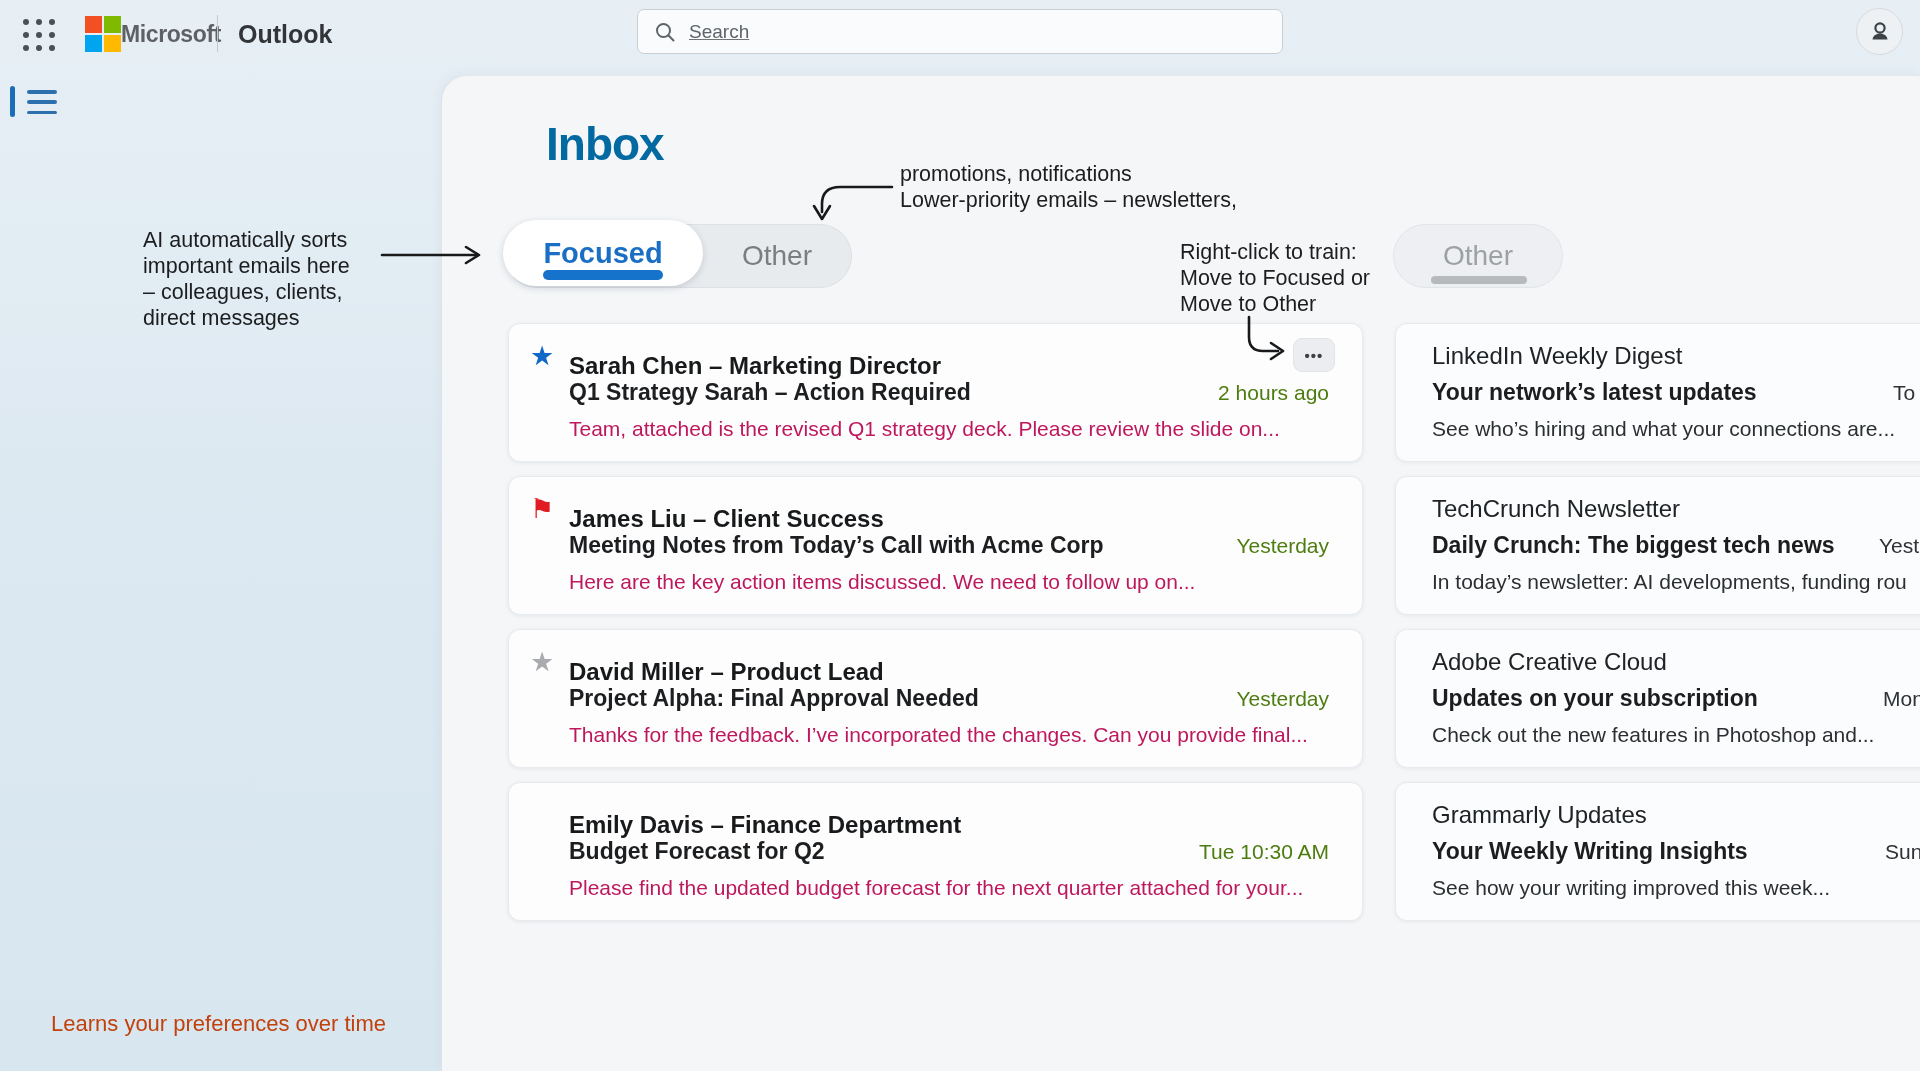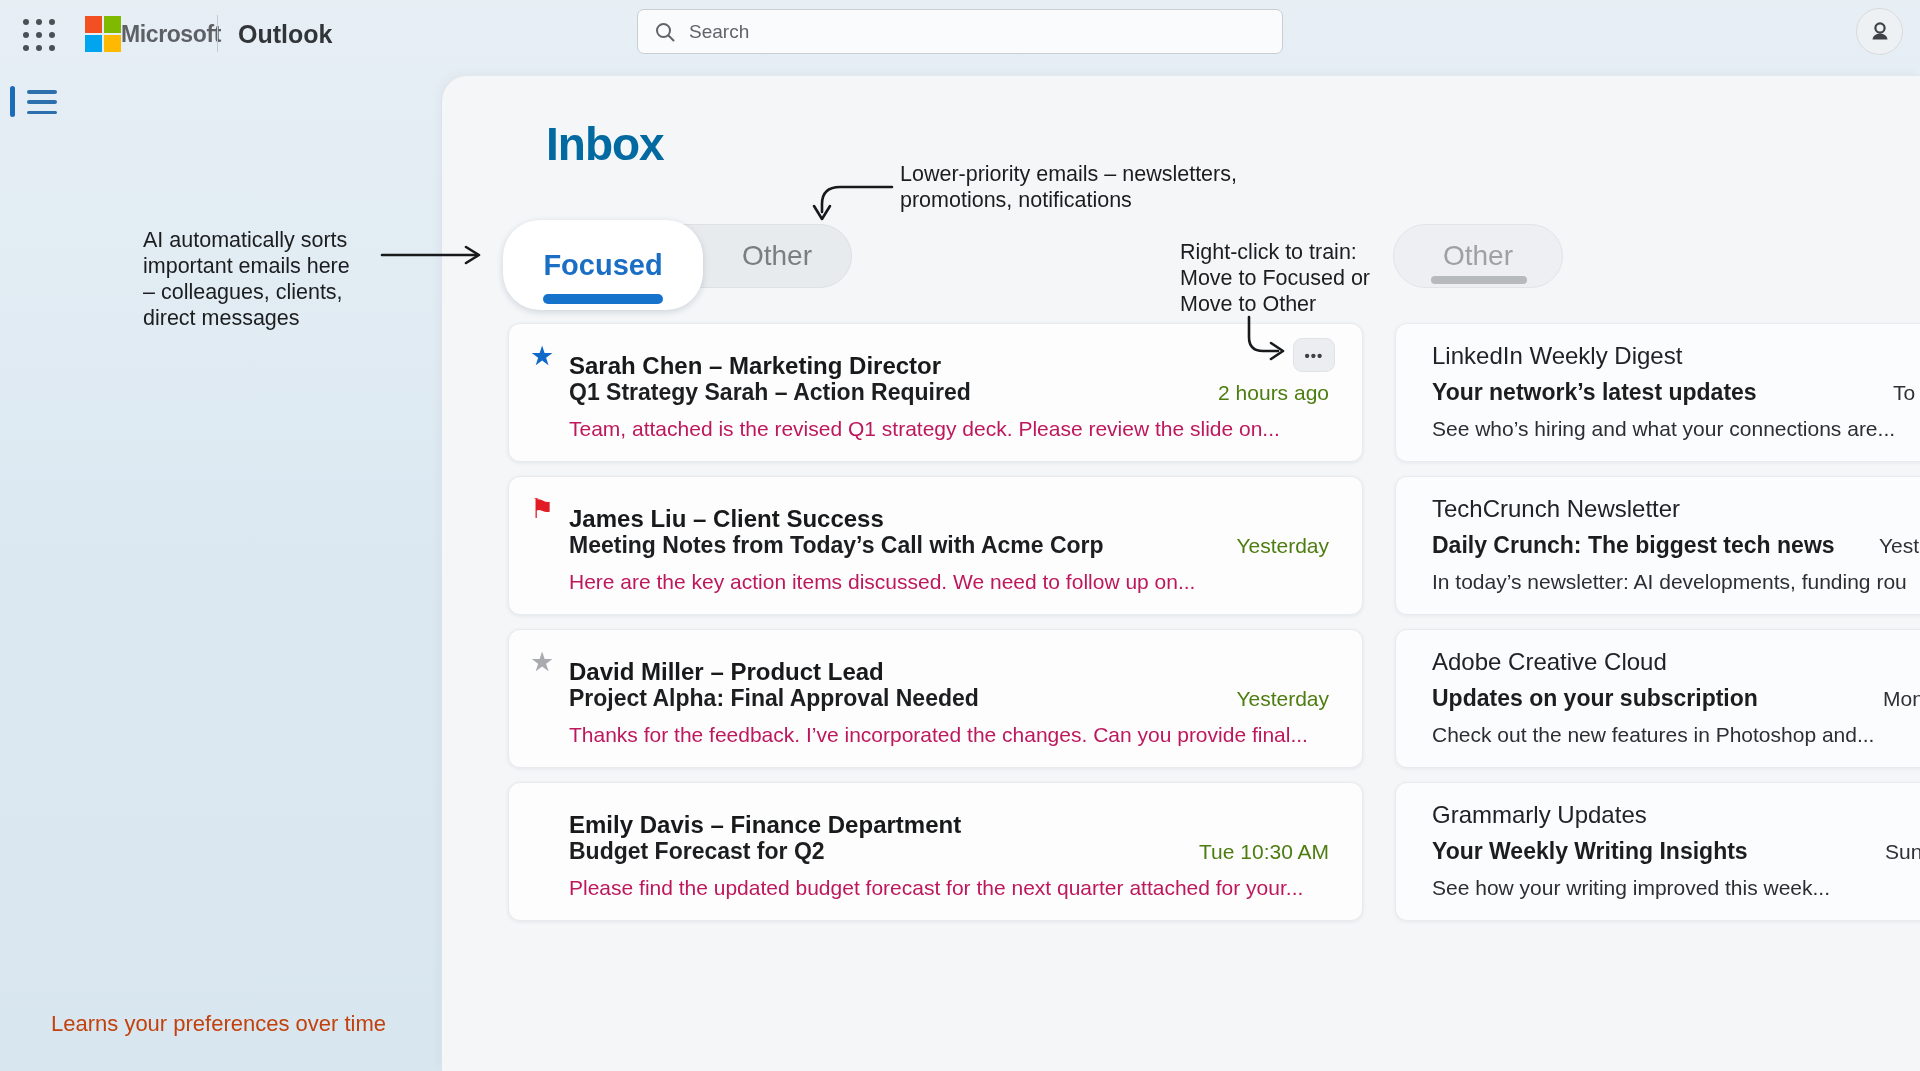--- a/index.html
+++ b/index.html
@@ -21,41 +21,41 @@
   .mslogo i:nth-child(1){background:#f25022;} .mslogo i:nth-child(2){background:#7fba00;}
   .mslogo i:nth-child(3){background:#00a4ef;} .mslogo i:nth-child(4){background:#ffb900;}
   .mstext { font-size:23px; font-weight:700; color:#5d6166; letter-spacing:-0.4px; }
   .brand-divider { position:absolute; left:217px; top:15px; width:1px; height:37px; background:#c5cacf; }
   .appname { position:absolute; left:238px; top:20px; font-size:25px; font-weight:600; color:#31353a; }
   .search { position:absolute; left:637px; top:9px; width:646px; height:45px;
     background:#fafbfc; border:1px solid #c9ced3; border-radius:7px;
     display:flex; align-items:center; padding:0 16px; }
   .search svg { flex:0 0 auto; margin-right:13px; }
   .search input { border:none; outline:none; background:transparent; width:100%;
-    font-family:"Liberation Sans",sans-serif; font-size:19px; color:#000000; }
+    font-family:"Liberation Sans",sans-serif; font-size:19px; color:#737373;text-decoration:underline; }
   .search input::placeholder { color:#5f6469; opacity:1; }
   .avatar { position:absolute; left:1856px; top:8px; width:47px; height:47px; border-radius:50%;
     background:#eef1f4; border:1px solid #d7dade; display:flex; align-items:center;
     justify-content:center; cursor:pointer; }
   
   .nav-accent { position:absolute; left:10px; top:86px; width:5px; height:31px; border-radius:3px; background:#1c6cb8; }
   .hamburger { position:absolute; left:27px; top:90px; width:30px; height:24px;
     background:none; border:none; cursor:pointer; display:flex; flex-direction:column; justify-content:space-between; }
   .hamburger i { display:block; height:3.5px; border-radius:2px; background:#2e6fad; }
   
   .panel { position:absolute; left:441px; top:75px; right:0; bottom:0;
     background:#f4f6f8; border-top-left-radius:26px;
     border-left:1px solid #dfe3e7; border-top:1px solid #e4e8eb;
     box-shadow:-3px -3px 10px rgba(20,40,60,.03); }
   .page-title { position:absolute; left:506px; top:121px; font-size:46px; line-height:1;
     font-weight:700; color:#0369a1; letter-spacing:-1px;margin-left:40px; }
   
   .tabgroup { position:absolute; left:505px; top:224px; width:347px; height:64px;
     background:#e8ebee; border:1px solid #dde0e4; border-radius:34px; }
-  .tab-focused { position:absolute; left:-3px; top:-5px; width:200px; height:90px;
+  .tab-focused { position:absolute; left:-3px; top:-5px; width:200px; height:66px;
     background:#ffffff; border-radius:37px; box-shadow:0 2px 7px rgba(20,40,60,.16);
     display:flex; align-items:center; justify-content:center; cursor:pointer; }
   .tab-focused .lbl { font-size:29px; font-weight:700; color:#1a6fc4; }
   .tab-underline { position:absolute; left:40px; bottom:6px; width:120px; height:10px;
     border-radius:5px; background:#1673cc; }
   .tab-other { position:absolute; left:197px; top:0; right:0; bottom:0;
     display:flex; align-items:center; justify-content:center; cursor:pointer; }
   .tab-other .lbl { font-size:28px; color:#7b7e81; }
   .other-pill { position:absolute; left:1393px; top:224px; width:170px; height:64px;
     background:#edeff2; border:1px solid #e2e5e8; border-radius:32px;
@@ -214,22 +214,22 @@
   <div class="preview">See how your writing improved this week...</div>
 </div>
 
 <div class="note note1">
   <div>AI automatically sorts</div>
   <div>important emails here</div>
   <div>– colleagues, clients,</div>
   <div>direct messages</div>
 </div>
 <div class="note note2">
+  <div>promotions, notifications</div>
   <div>Lower-priority emails – newsletters,</div>
-  <div>promotions, notifications</div>
 </div>
 <div class="note note3">
   <div>Right-click to train:</div>
   <div>Move to Focused or</div>
   <div>Move to Other</div>
 </div>
 <div class="footer-note">Learns your preferences over time</div>
 
 <svg class="overlay" width="1920" height="1071" viewBox="0 0 1920 1071">
 

